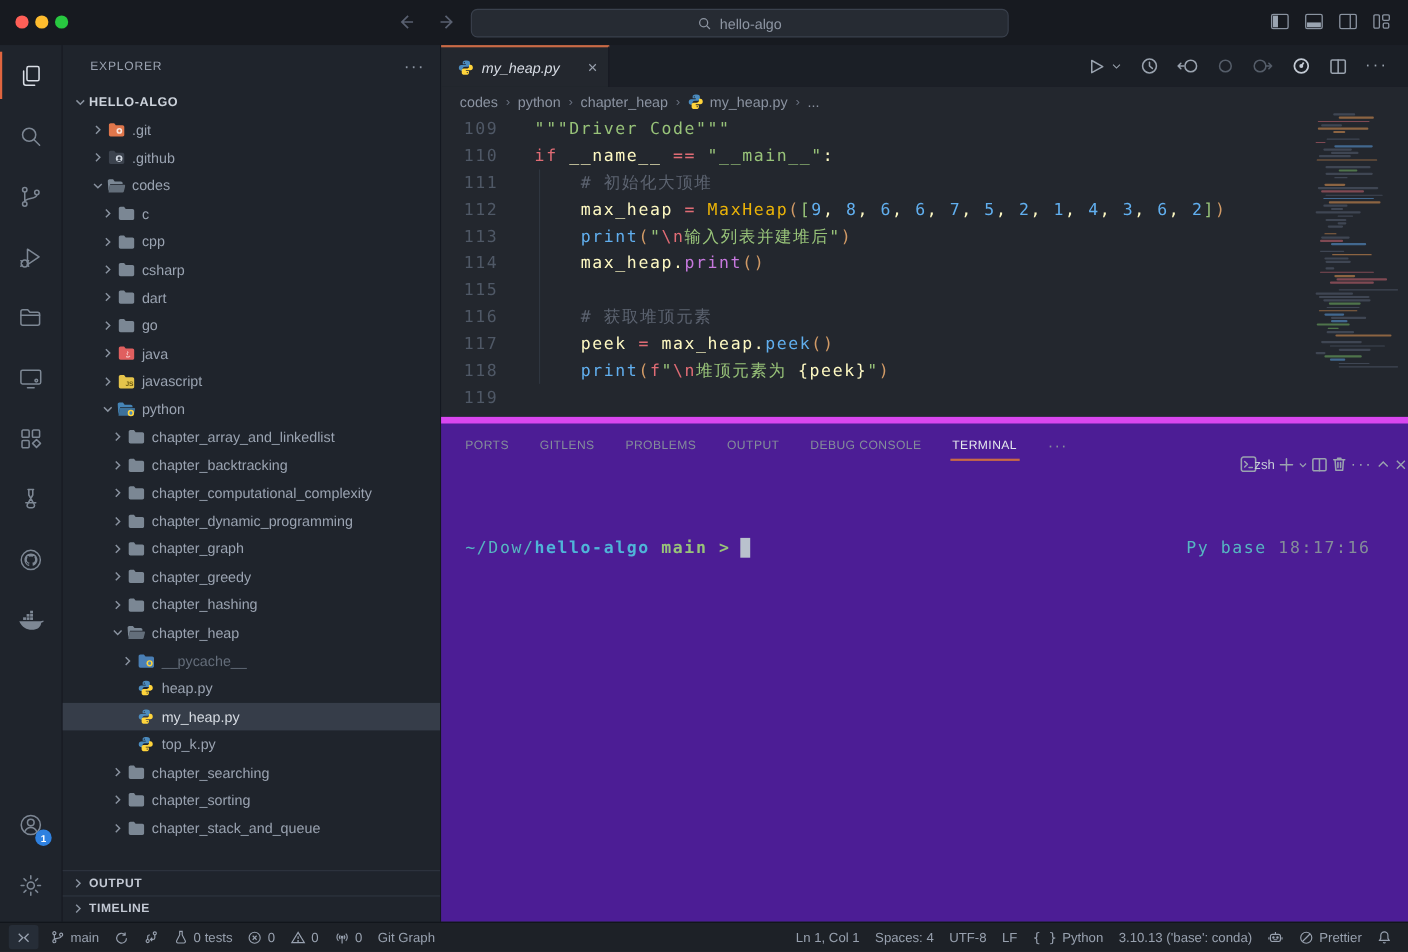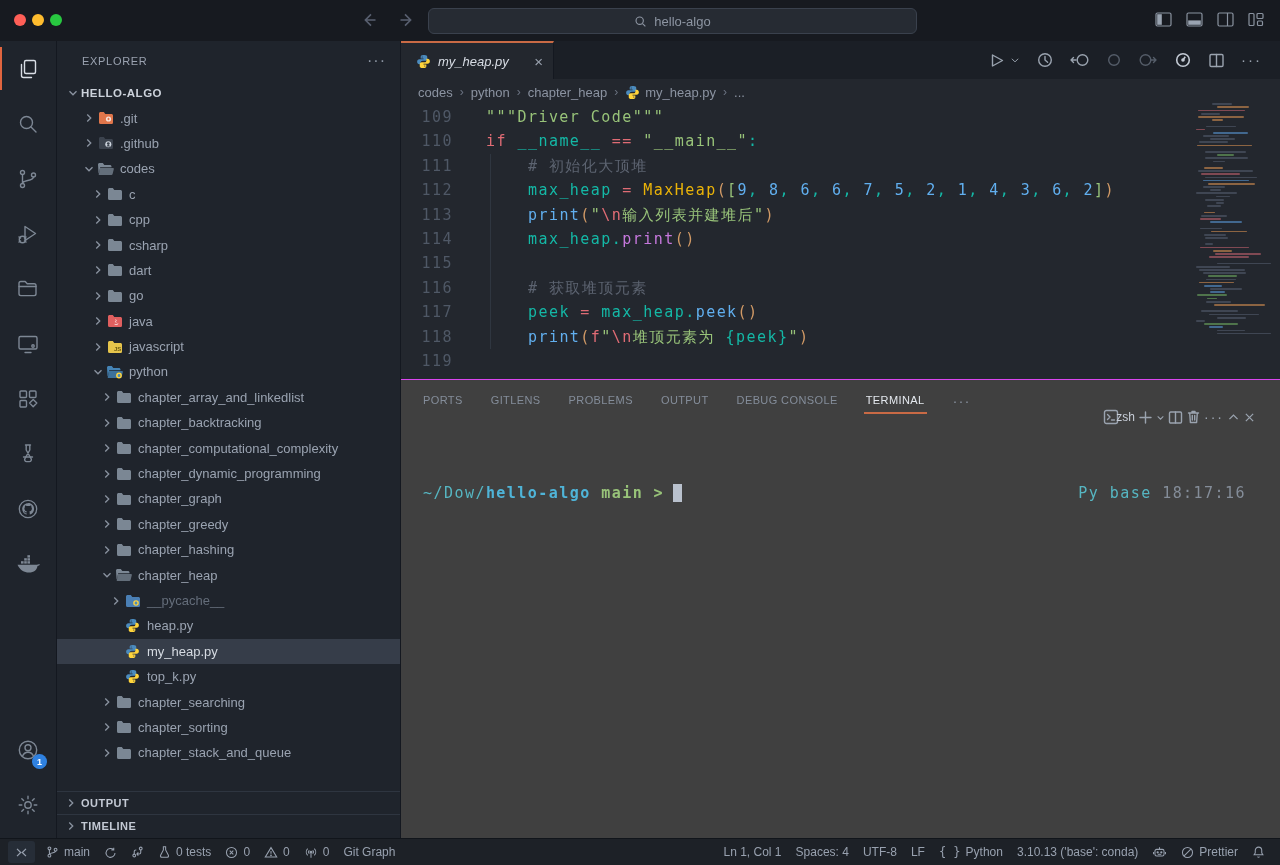--- a/index.html
+++ b/index.html
@@ -50,35 +50,35 @@
   .ed-toolbar{margin-left:auto;display:flex;align-items:center;gap:16px;padding-right:18px;color:#9aa3af;}
   .ed-toolbar .dim{color:#555d69;}
   .breadcrumbs{position:absolute;left:0;top:38px;right:0;height:26px;display:flex;align-items:center;padding-left:17px;gap:7px;font-size:13px;color:#8b93a1;}
   .bc-sep{color:#6a7280;font-size:12px;}
 
   .code{position:absolute;left:0;top:64px;right:0;height:274px;font-family:"DejaVu Sans Mono",monospace;font-size:15px;letter-spacing:1.45px;}
   .cl{height:24.4px;line-height:24.4px;display:flex;white-space:pre;}
   .ln{width:52px;flex:none;text-align:right;color:#4f5866;}
   .lt{padding-left:33px;}
   .indent-guide{position:absolute;left:89px;top:113px;height:195px;width:1px;background:#2f3640;}
-  .tk-fg{color:#14b8a6}.tk-kw{color:#e06c75}.tk-op{color:#e06c75}.tk-str{color:#98c379}
+  .tk-fg{color:#fef9c3}.tk-kw{color:#e06c75}.tk-op{color:#e06c75}.tk-str{color:#98c379}
   .tk-esc{color:#e06c75}.tk-num{color:#61afef}.tk-fn{color:#61afef}.tk-cls{color:#eab308}
   .tk-cmt{color:#5c6370}.tk-meth{color:#c678dd}.tk-br1{color:#d19a66}.tk-br2{color:#98c379}
 
   .minimap{position:absolute;right:8px;top:59px;width:76px;height:240px;}
   .mm-row{border-radius:1px;}
 
   
-  .panel{position:absolute;left:0;right:0;top:338px;bottom:0;background:#404040;border-top:1px solid #d946ef;}
+  .panel{position:absolute;left:0;right:0;top:338px;bottom:0;background:#4c1d95;border-top:6px solid #d946ef;}
   .panel-header{height:40px;display:flex;align-items:center;padding-left:22px;}
   .ptab{margin-right:28px;font-size:11px;letter-spacing:.4px;color:#848d9a;position:relative;}
   .ptab.active{color:#e4e8ee;}
   .ptab.active::after{content:"";position:absolute;left:-2px;right:-2px;bottom:-8px;height:2px;background:#c96a45;}
   .pmore{color:#848d9a;font-size:15px;letter-spacing:1px;margin-right:20px;}
-  .ptools{margin-left:auto;display:flex;align-items:center;gap:3px;padding-right:24px;color:#9aa3af;margin-top:34px;}
+  .ptools{margin-left:auto;display:flex;align-items:center;gap:3px;padding-right:0;color:#9aa3af;margin-top:34px;}
   .ptools .zsh{font-size:12px;color:#c7cdd7;margin-left:-6px;}
   .term{position:absolute;left:22px;right:34px;top:104px;font-family:"DejaVu Sans Mono",monospace;font-size:15px;letter-spacing:1.45px;display:flex;}
   .t-cyan{color:#56b6c2}.t-cyanb{color:#4fb4d8;font-weight:bold}.t-greenb{color:#98c379;font-weight:bold}
   .t-teal{color:#56b6c2}.t-dim{color:#848d99}
   .cursor{display:inline-block;width:9px;height:18px;background:#b9c1cd;margin-left:9px;align-self:center;}
   .rprompt{margin-left:auto;}
 
   
   .statusbar{position:absolute;left:0;top:838px;width:1280px;height:27px;background:#1d2127;border-top:1px solid #11151b;display:flex;align-items:center;font-size:12px;color:#98a1af;padding:0 8px;}
   .sit{display:flex;align-items:center;gap:5px;padding:0 7px;height:22px;border-radius:3px;white-space:nowrap;}

